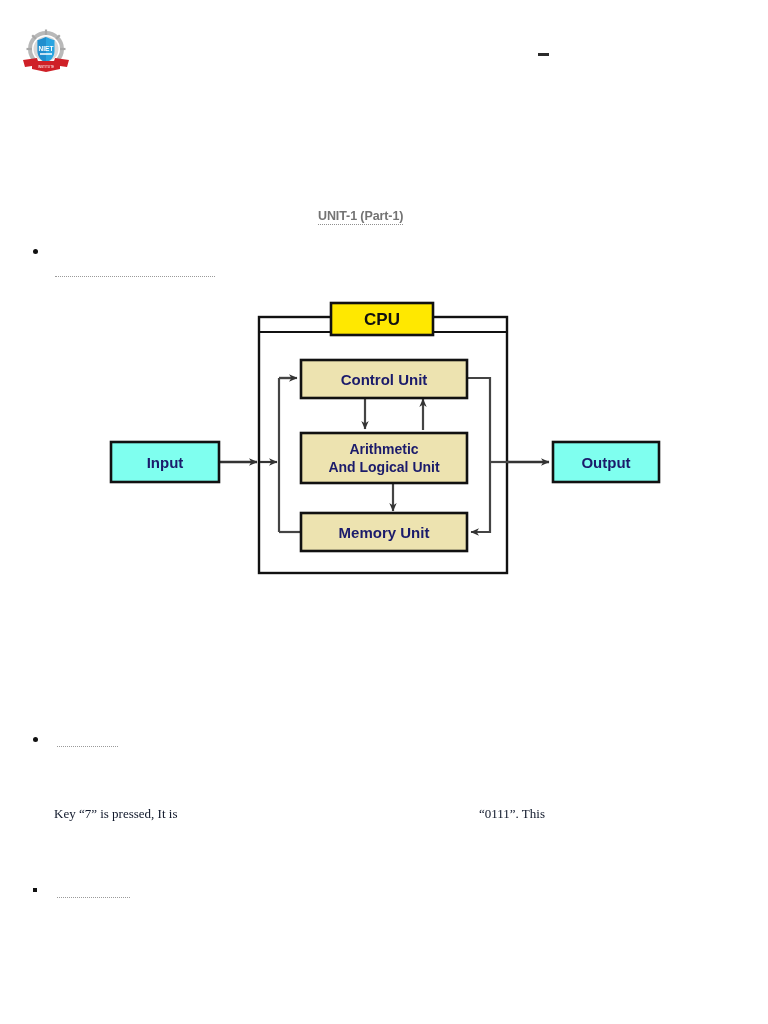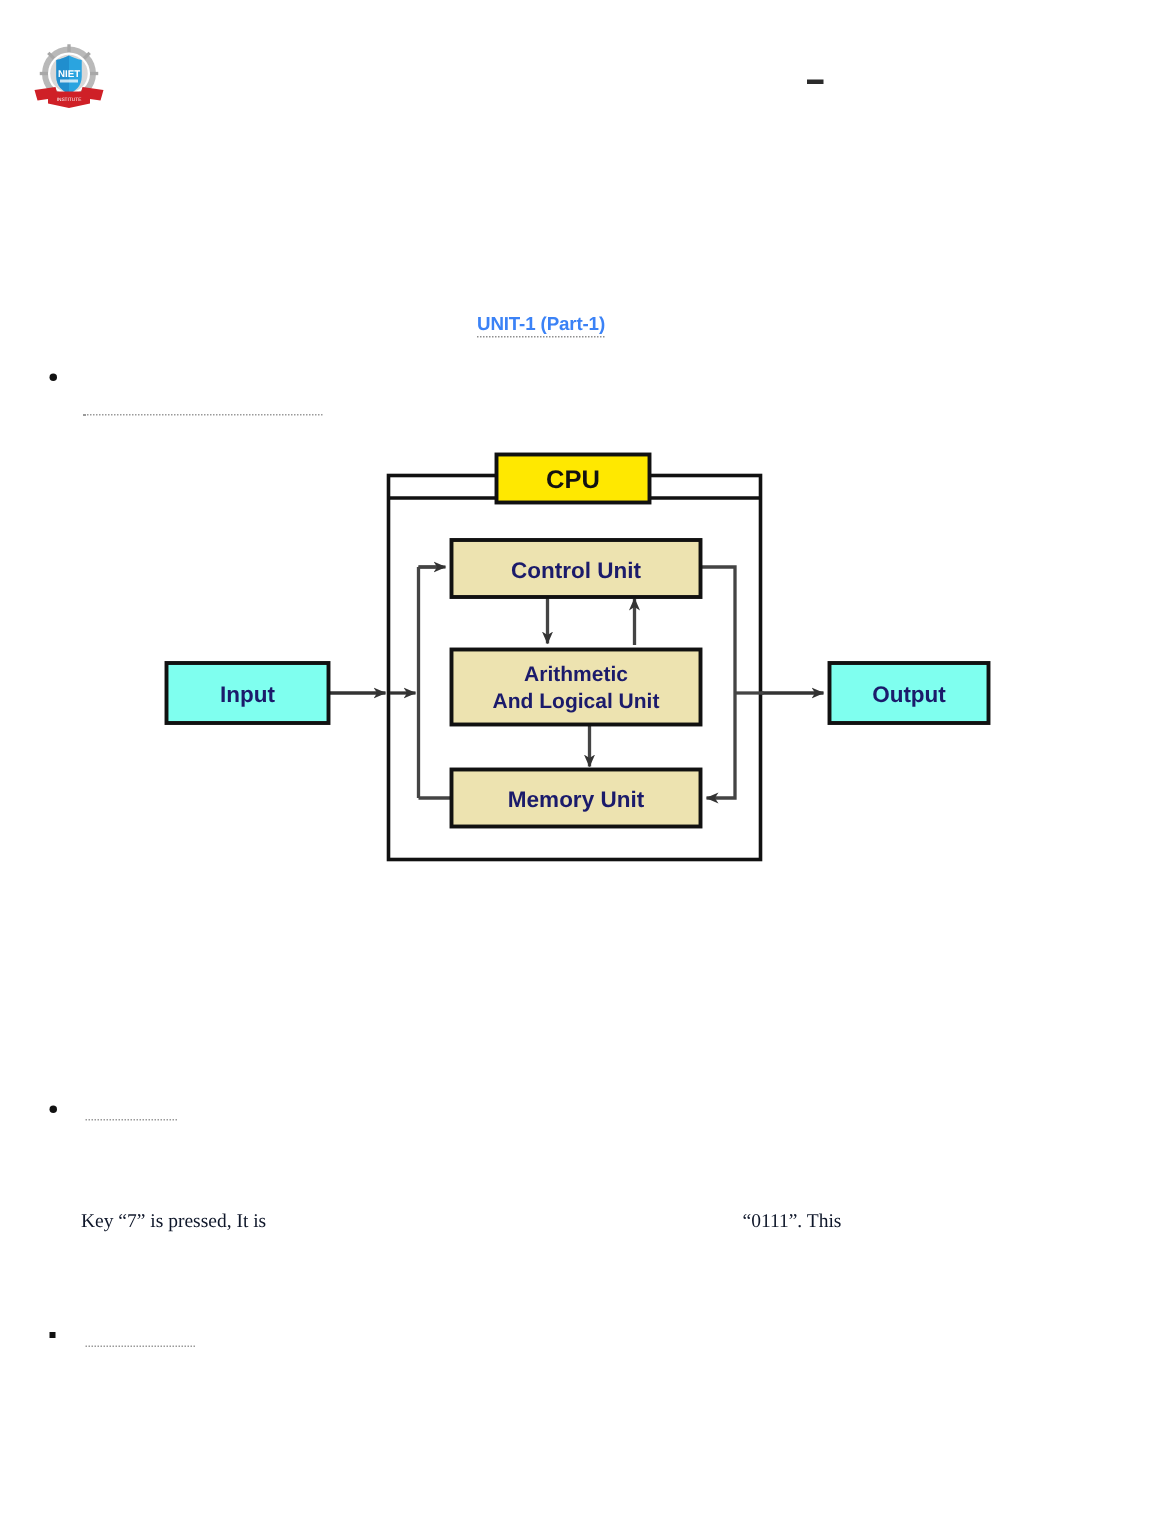--- a/index.html
+++ b/index.html
@@ -42,21 +42,21 @@
   }
 
   
   .doc-title {
     position: absolute;
     left: 318px;
     top: 209px;
     font-family: "Liberation Sans", "DejaVu Sans", sans-serif;
     font-size: 12.5px;
     font-weight: bold;
-    color: #3b82f6;
+    color: #737373;
     letter-spacing: -0.1px;
     border-bottom: 1px dotted #8f8f8f;
     padding-bottom: 1px;
     white-space: nowrap;
   }
 
   
   .bullet {
     position: absolute;
     width: 5px;
@@ -142,21 +142,21 @@
   <div class="bullet" style="left:33px; top:249px;"></div>
   <div class="rule" style="left:55px; top:276px; width:160px;"></div>
 
   <div class="bullet" style="left:33px; top:737px;"></div>
   <div class="rule" style="left:57px; top:746px; width:61px;"></div>
 
   <div class="bullet" style="left:33px; top:888px; width:4px; height:4px; border-radius:0;"></div>
   <div class="rule" style="left:57px; top:897px; width:73px;"></div>
 
   <div class="body-text" style="left:54px; top:806px;">Key “7” is pressed, It is</div>
-  <div class="body-text" style="left:495px; top:806px;">“0111”. This</div>
+  <div class="body-text" style="left:479px; top:806px;">“0111”. This</div>
 
   <div class="diagram">
     <svg width="768" height="300" viewBox="0 0 768 300">
       <defs>
         <marker id="ah" markerWidth="9" markerHeight="9" refX="8" refY="4.5" orient="auto" markerUnits="userSpaceOnUse">
           <path d="M0,0.8 L8.5,4.5 L0,8.2 L2.4,4.5 Z" fill="#333333"></path>
         </marker>
       </defs>
 
       <rect x="216" y="27" width="248" height="256" fill="none" stroke="#111111" stroke-width="2.4"></rect>

